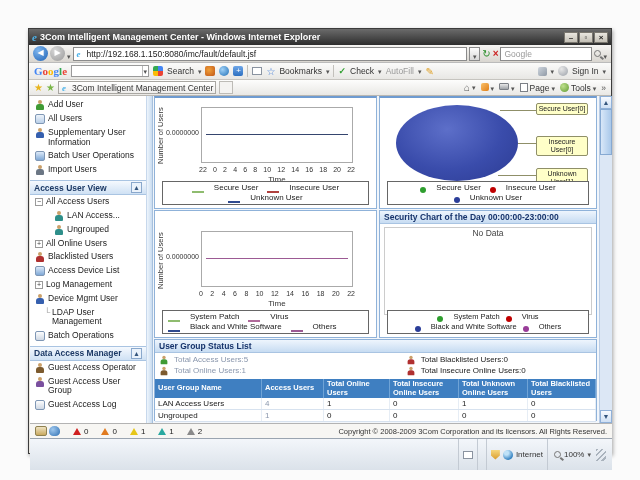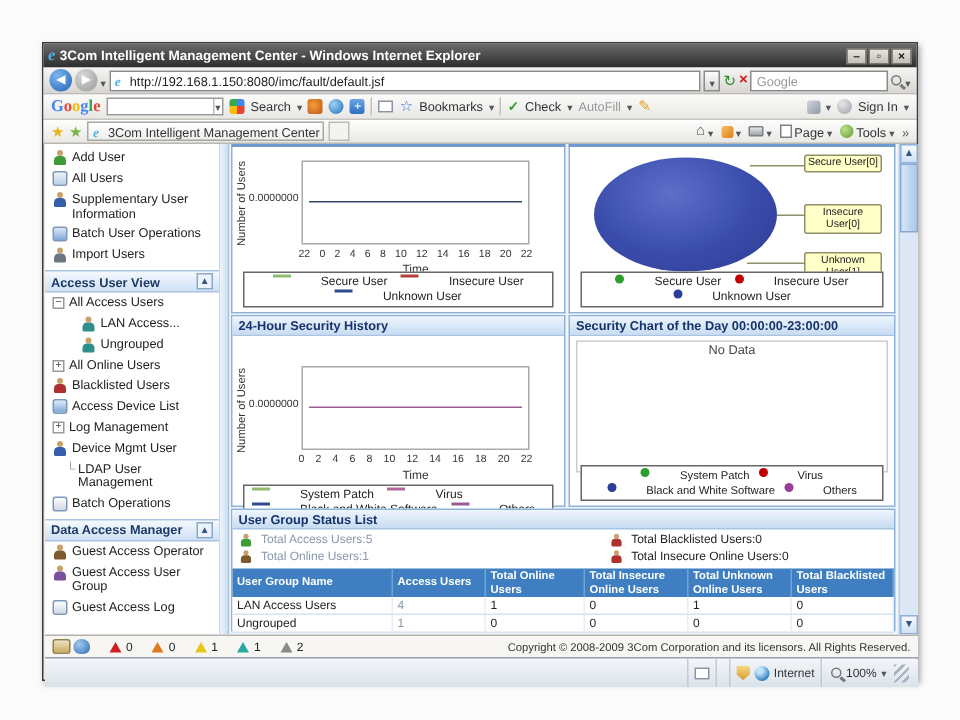--- a/index.html
+++ b/index.html
@@ -57,21 +57,21 @@
   .gdim{color:#9a9a9a}
   .gright{margin-left:auto;display:flex;align-items:center;gap:4px}
   
   .tabrow{height:16px;background:linear-gradient(#fdfdfc,#e9e8e5);border-bottom:1px solid #b9b7b2;
     display:flex;align-items:center;gap:3px;padding:0 5px;font-size:8.5px;color:#333}
   .star-gold{color:#e8b51e;font-size:10px}.star-gold::before{content:"★"}
   .star-green{color:#7ab648;font-size:10px}.star-green::before{content:"★"}
   .tab{width:158px;height:13px;background:linear-gradient(#fff,#efeeec);border:1px solid #a9a7a2;
     display:flex;align-items:center;gap:3px;padding:0 3px;overflow:hidden;white-space:nowrap}
   .tabstub{width:14px;height:13px;border:1px solid #bdbbb6;background:#f4f3f1}
-  .cmd{display:flex;align-items:center;gap:2px}
+  .cmd{display:flex;gap:2px}
   .home::before{content:"⌂";color:#555;font-size:10px}
   .feed{width:8px;height:8px;background:linear-gradient(135deg,#f9c06a,#e07e17);border-radius:2px}
   .printer{width:10px;height:7px;background:linear-gradient(#e8e8e8,#9fa3a8);border:1px solid #7c8086;border-radius:1px}
   .pageico{width:8px;height:9px;background:#fff;border:1px solid #7c8086}
   .toolsico{width:9px;height:9px;border-radius:50%;background:radial-gradient(circle at 35% 35%,#bfe08e,#5f9a2f)}
   .chev::before{content:"»";color:#555}
   .tr-right{margin-left:auto;display:flex;align-items:center;gap:5px}
   
   .content{position:absolute;left:1px;top:67px;width:582px;height:327px;background:#fff;overflow:hidden}
   .sidebar{position:absolute;left:0;top:0;width:117px;height:327px;background:#fff;
@@ -125,21 +125,21 @@
   .p3 .ytick{top:42px}
   .xticks{position:absolute;left:44px;top:68px;width:156px;display:flex;justify-content:space-between;
     font-size:7px;color:#333}
   .p3 .xticks{top:79px}
   .xlab{position:absolute;left:46px;top:77px;width:152px;text-align:center;font-size:8px;color:#333}
   .p3 .xlab{top:88px}
   .legendbox{position:absolute;left:7px;right:7px;bottom:3px;border:1px solid #666;background:#fff;
     font-size:8px;color:#222;display:flex;flex-wrap:wrap;justify-content:center;column-gap:9px;
     padding:1px 2px;line-height:10px}
   .p3 .legendbox{justify-content:flex-start;padding-left:5px}
-  .litem{display:flex;align-items:flex-start;gap:20px;white-space:nowrap}
+  .litem{display:flex;align-items:flex-end;gap:10px;white-space:nowrap}
   .dash{width:12px;height:2px;flex:0 0 auto}
   .dash.green{background:#8fbc6f}.dash.red{background:#b0413e}.dash.navy{background:#2f4a8f}
   .dash.purple{background:#9c5a94}.dash.pink{background:#b06a9a}
   .dot{width:6px;height:6px;border-radius:50%;flex:0 0 auto}
   .dot.green{background:#2e9e2e}.dot.red{background:#c00000}.dot.blue{background:#2b3e99}
   .dot.purple{background:#993d99}
   
   .pie{position:absolute;left:16px;top:7px;width:122px;height:76px;border-radius:50%;
     background:radial-gradient(ellipse at 42% 32%,#5d6fc9 0%,#3a4cab 55%,#2c3b92 100%)}
   .callout{position:absolute;right:8px;width:52px;background:#ffffc8;border:1px solid #8f8f68;
@@ -176,21 +176,21 @@
     border-top:1px solid #b3b3b3;display:flex;align-items:center;gap:13px;padding:0 5px;font-size:8px}
   .alico1{width:12px;height:10px;background:linear-gradient(#efe3c2,#c9a95f);border:1px solid #8f814f;border-radius:2px}
   .alico2{width:11px;height:10px;border-radius:50% 50% 40% 40%;background:radial-gradient(circle at 35% 35%,#9fc8ee,#2f6fb2)}
   .tri{width:0;height:0;border-left:4px solid transparent;border-right:4px solid transparent;flex:0 0 auto}
   .tri.red{border-bottom:7px solid #cf2020}.tri.orange{border-bottom:7px solid #e07a1f}
   .tri.yellow{border-bottom:7px solid #e6c619}.tri.teal{border-bottom:7px solid #28a8a0}
   .tri.gray{border-bottom:7px solid #8a8a8a}
   .alitem{display:flex;align-items:center;gap:3px}
   .copyright{margin-left:auto;font-size:7.5px;color:#333;white-space:nowrap}
   
-  .statusbar{position:absolute;left:1px;top:409px;width:582px;height:20px;
+  .statusbar{position:absolute;left:1px;top:409px;width:582px;height:32px;
     background:linear-gradient(#f3f6fa,#dbe2ea);border-top:1px solid #9aa4b0;
     display:flex;align-items:center;font-size:8px;color:#333}
   .sp{height:100%;border-right:1px solid #c3cad3;display:flex;align-items:center;padding:0 4px;gap:3px}
   .sp.grow{flex:1}
   .layico{width:10px;height:8px;border:1px solid #8a93a0;background:#fff}
   .shield{width:9px;height:10px;background:linear-gradient(#f6d67c,#d89a2b);
     clip-path:polygon(0 0,100% 0,100% 60%,50% 100%,0 60%)}
   .globe{width:10px;height:10px;border-radius:50%;flex:0 0 auto;
     background:radial-gradient(circle at 35% 30%,#bfe2f8 0 2px,#2f7fc0 7px)}
   .zoompane{display:flex;align-items:center;gap:3px;padding:0 6px}
@@ -450,21 +450,20 @@
               </span>
             <span class="litem">
                 <span class="dot blue"></span>
                 <span>Unknown User</span>
               </span>
           </div>
         </div>
       </div>
 
       <div class="panel p3">
-        <div class="ptitle">24-Hour Security History</div>
         <div class="plotwrap">
           <span class="ylab">Number of Users</span>
           <span class="ytick">0.0000000</span>
           <div class="plot">
               <div class="flat purple"></div>
             </div>
           <div class="xticks">
             <span>0</span>
               <span>2</span>
               <span>4</span>

